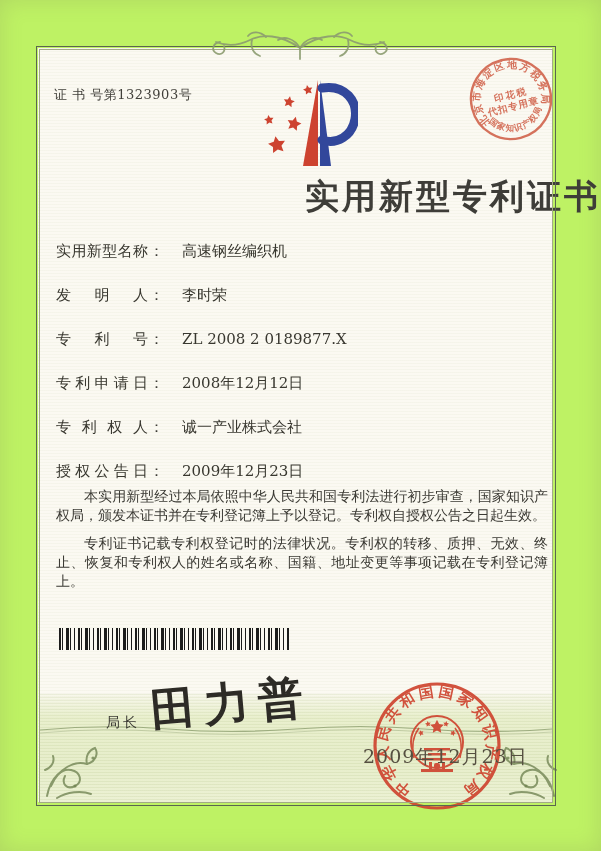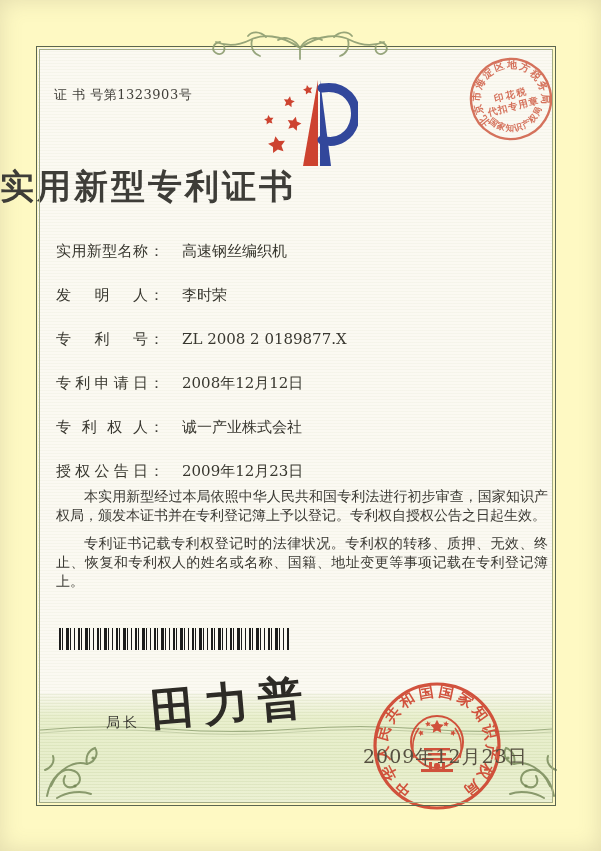--- a/index.html
+++ b/index.html
@@ -1,18 +1,18 @@
 <!DOCTYPE html>
 <html><head>
 <meta charset="utf-8">
 <style>
   html,body{margin:0;padding:0;background:#e8e4da;}
   .page{
     position:relative;width:601px;height:851px;margin:0 auto;overflow:hidden;
-    background:#fef9c3;
+    background:#bef264;
     box-shadow:inset 0 0 22px rgba(115,105,85,.20);
     font-family:"DejaVu Serif","Liberation Serif",serif;
     color:#3b3a34;
   }
   .paper{
     position:absolute;left:38px;top:48px;width:514px;height:754px;
     background:
       repeating-linear-gradient(180deg, rgba(170,185,135,.07) 0 1px, rgba(0,0,0,0) 1px 3px),
       #fbf9f2;
   }
@@ -21,21 +21,21 @@
   .frame-inner{position:absolute;left:2px;top:2px;right:2px;bottom:2px;
     border:1px solid #a2ab85;pointer-events:none;}
   .band{
     position:absolute;left:40px;top:694px;width:512px;height:108px;z-index:1;
     background:
       repeating-linear-gradient(180deg, rgba(148,168,96,.13) 0 1px, rgba(0,0,0,0) 1px 3px),
       linear-gradient(180deg, rgba(231,238,203,.15) 0%, rgba(229,237,197,.8) 22%, #e7eecb 65%, #ecf1d4 100%);
   }
   .abs{position:absolute;}
   .cert-no{left:54px;top:86px;font-size:13px;letter-spacing:.5px;color:#403f39;z-index:4;}
-  .title{left:0;right:0;top:164px;text-align:left;font-size:34px;font-weight:600;
+  .title{left:0;right:0;top:174px;text-align:right;font-size:34px;font-weight:600;
     letter-spacing:3px;color:#3e3d38;z-index:4;}
   .fields{left:56px;top:243px;width:470px;z-index:4;font-size:15px;line-height:16px;}
   .field-row{margin-bottom:28px;white-space:nowrap;}
   .field-label{display:inline-block;width:92px;text-align:justify;text-align-last:justify;
     word-break:break-all;vertical-align:top;color:#38372f;}
   .field-colon{margin-left:1px;}
   .field-value{margin-left:18px;color:#38372f;}
   .paras{left:56px;top:487px;width:492px;z-index:4;}
   .paras p{margin:0 0 9px 0;font-size:14px;line-height:19px;text-align:justify;
     text-indent:2em;color:#3a3933;}

